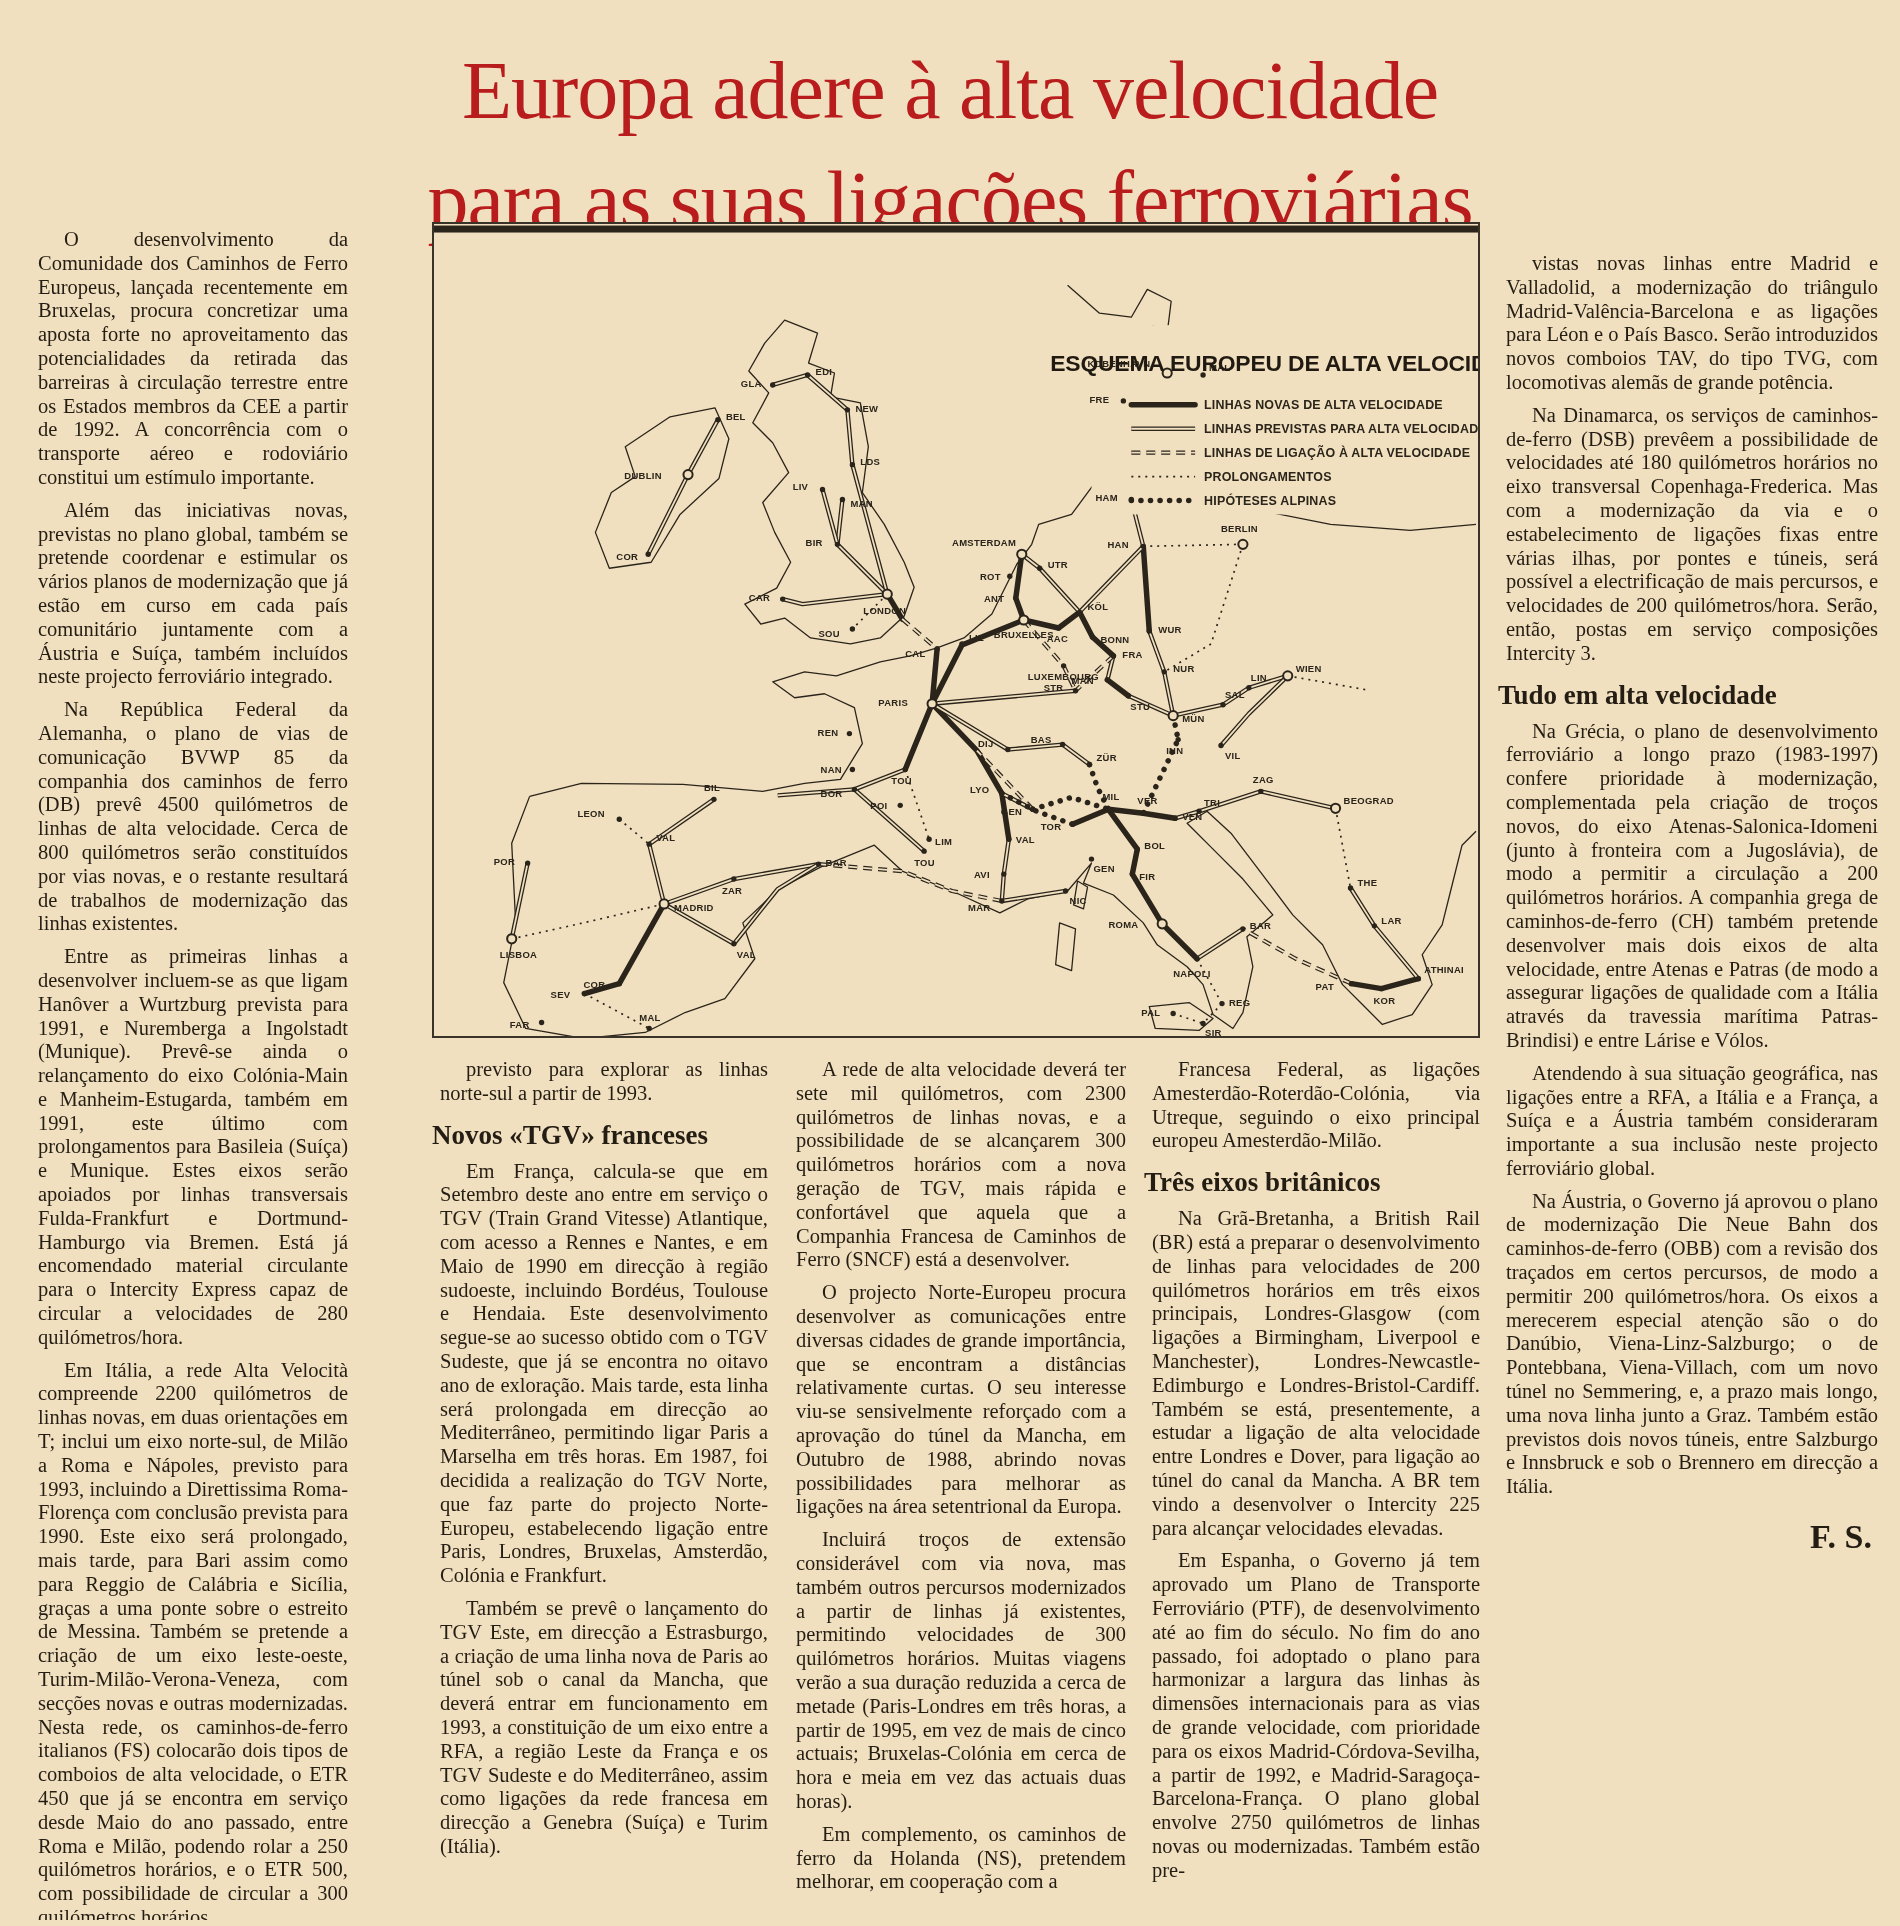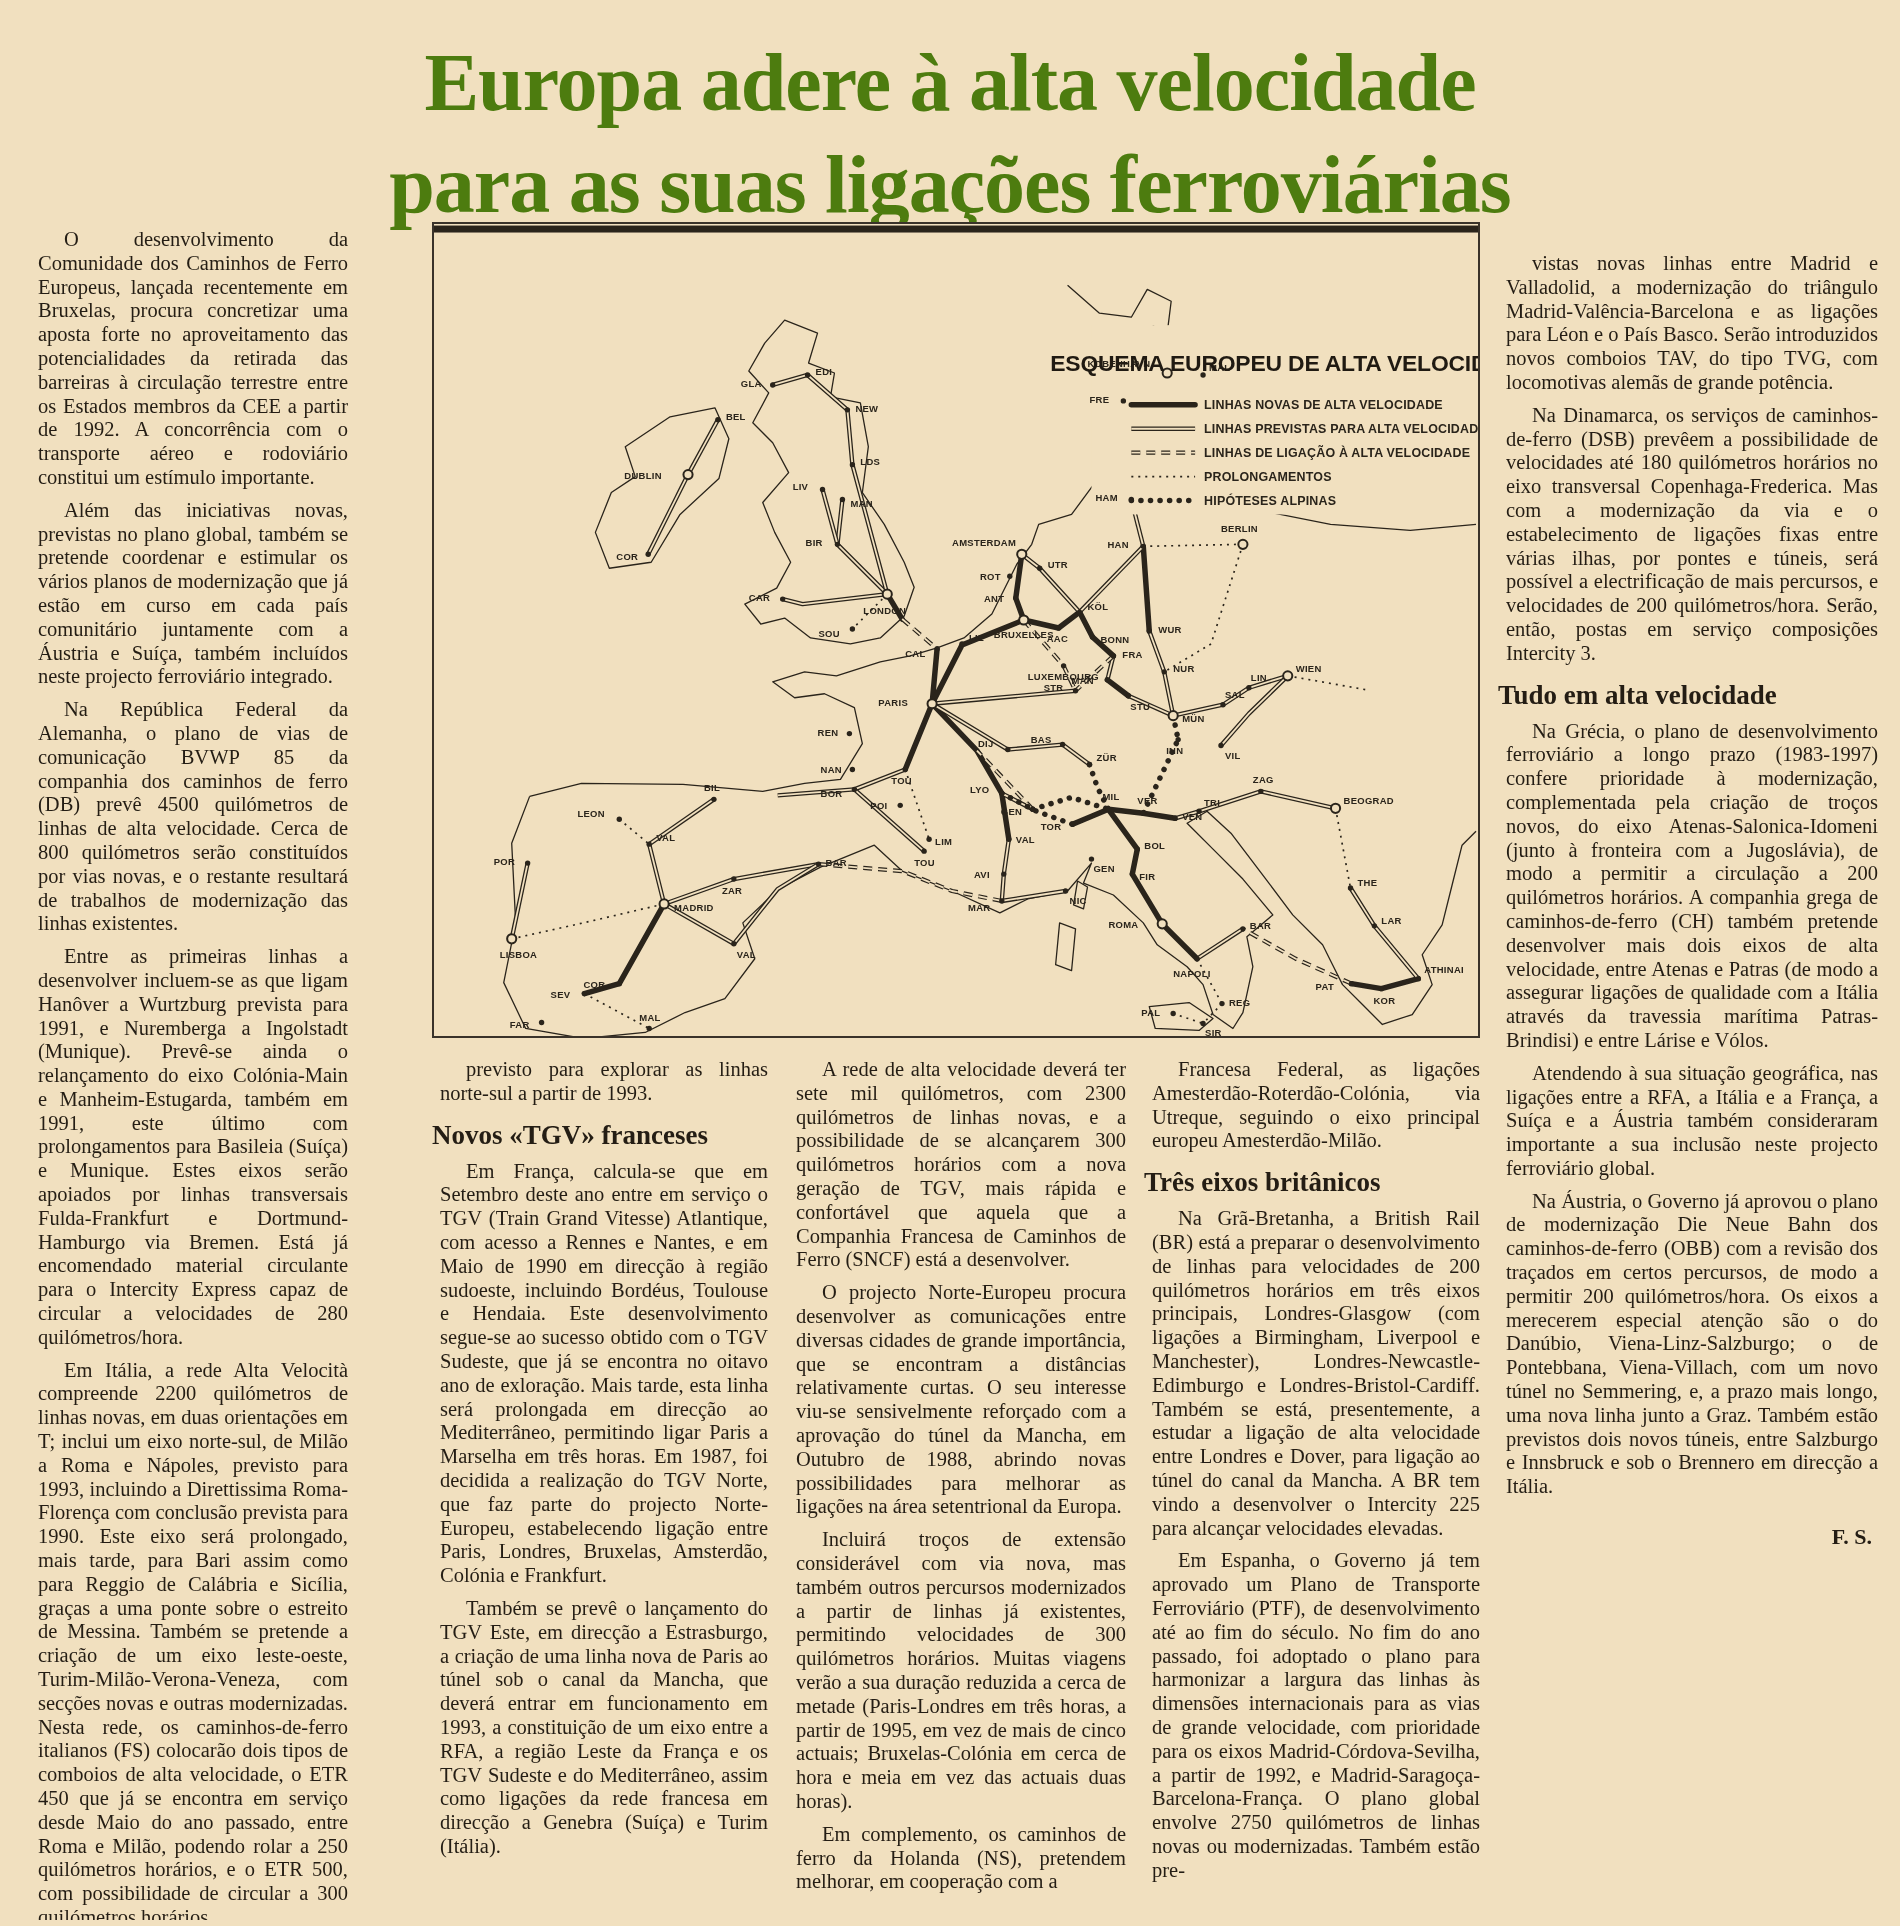--- a/index.html
+++ b/index.html
@@ -3,35 +3,35 @@
 <meta charset="utf-8">
 <style>
   html,body{margin:0;padding:0;}
   #page{
     position:relative; width:1900px; height:1926px;
     background:#f1e0bf; color:#241d14; overflow:hidden;
     font-family:"Liberation Serif", serif;
   }
   .headline{ position:absolute; left:0; top:30px; width:1900px; text-align:center; }
   .headline h1{
-    margin:4px; font-weight:bold; color:#4d7c0f; letter-spacing:-1px;
+    margin:12px; font-weight:normal; color:#b91c1c; letter-spacing:-1px;
     font-size:82px; line-height:98px; font-family:"Liberation Serif", serif;
   }
   .col{
     position:absolute; overflow:hidden;
     font-size:20.5px; line-height:23.8px;
   }
   .para{ text-align:justify; text-indent:26px; margin:0 0 9px 8px; }
   .subhead{ font-weight:bold; font-size:27px; line-height:30px; margin:14px 0 10px 0; text-indent:0; }
   #col1{ left:30px;  top:228px;  width:318px; height:1692px; }
   #col2{ left:432px; top:1058px; width:336px; height:866px; }
   #col3{ left:788px; top:1058px; width:338px; height:866px; }
   #col4{ left:1144px;top:1058px; width:336px; height:866px; }
   #col5{ left:1498px;top:252px;  width:380px; height:1662px; }
-  .sig{ text-align:right; font-weight:bold; font-size:22px; margin-top:26px; padding-right:6px; }
+  .sig{ text-align:right; font-weight:bold; font-size:34px; margin-top:26px; padding-right:6px; }
   #map-box{
     position:absolute; left:432px; top:222px; width:1048px; height:816px;
     border:2px solid #3a332a; background:#f1e0bf; box-sizing:border-box;
   }
   #map-svg{ position:absolute; left:0; top:0; width:100%; height:100%; }
   .coast{ fill:none; stroke:#2a241b; stroke-width:1.3; stroke-linejoin:round; }
   .city-label{ font-family:"Liberation Sans", sans-serif; font-weight:bold;
                font-size:9.5px; letter-spacing:.3px; fill:#2a241b; }
   .legend-title{ font-family:"Liberation Sans", sans-serif; font-weight:bold;
                  font-size:23px; letter-spacing:-.2px; fill:#201a12; }

